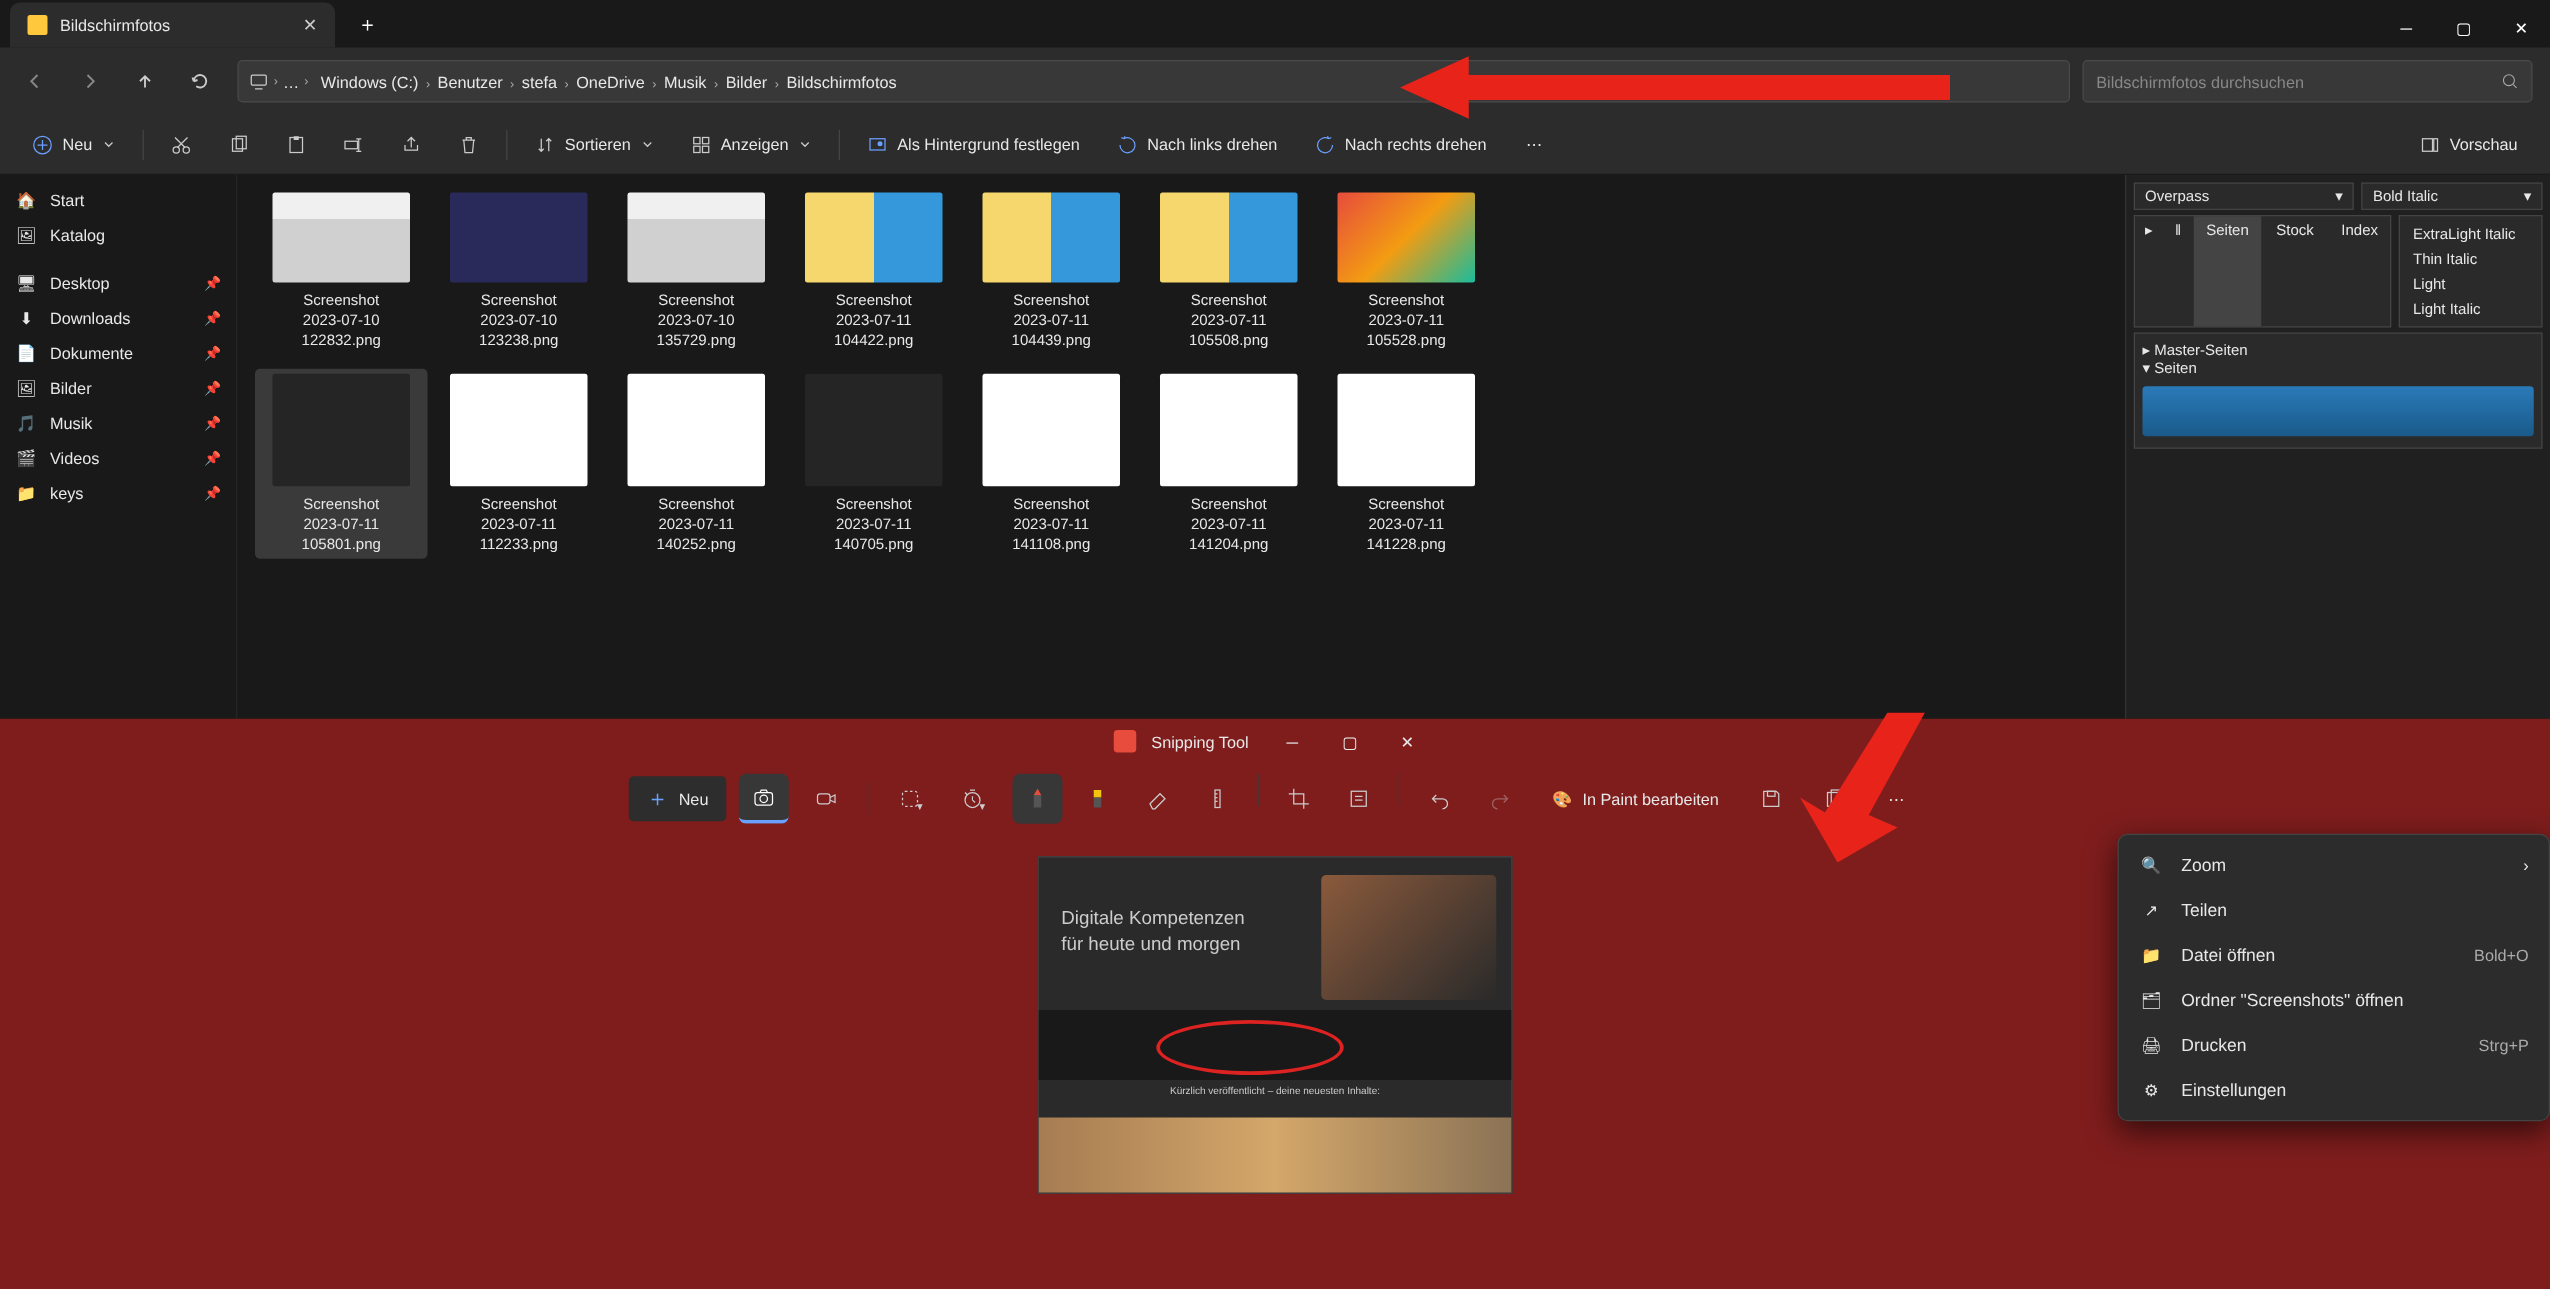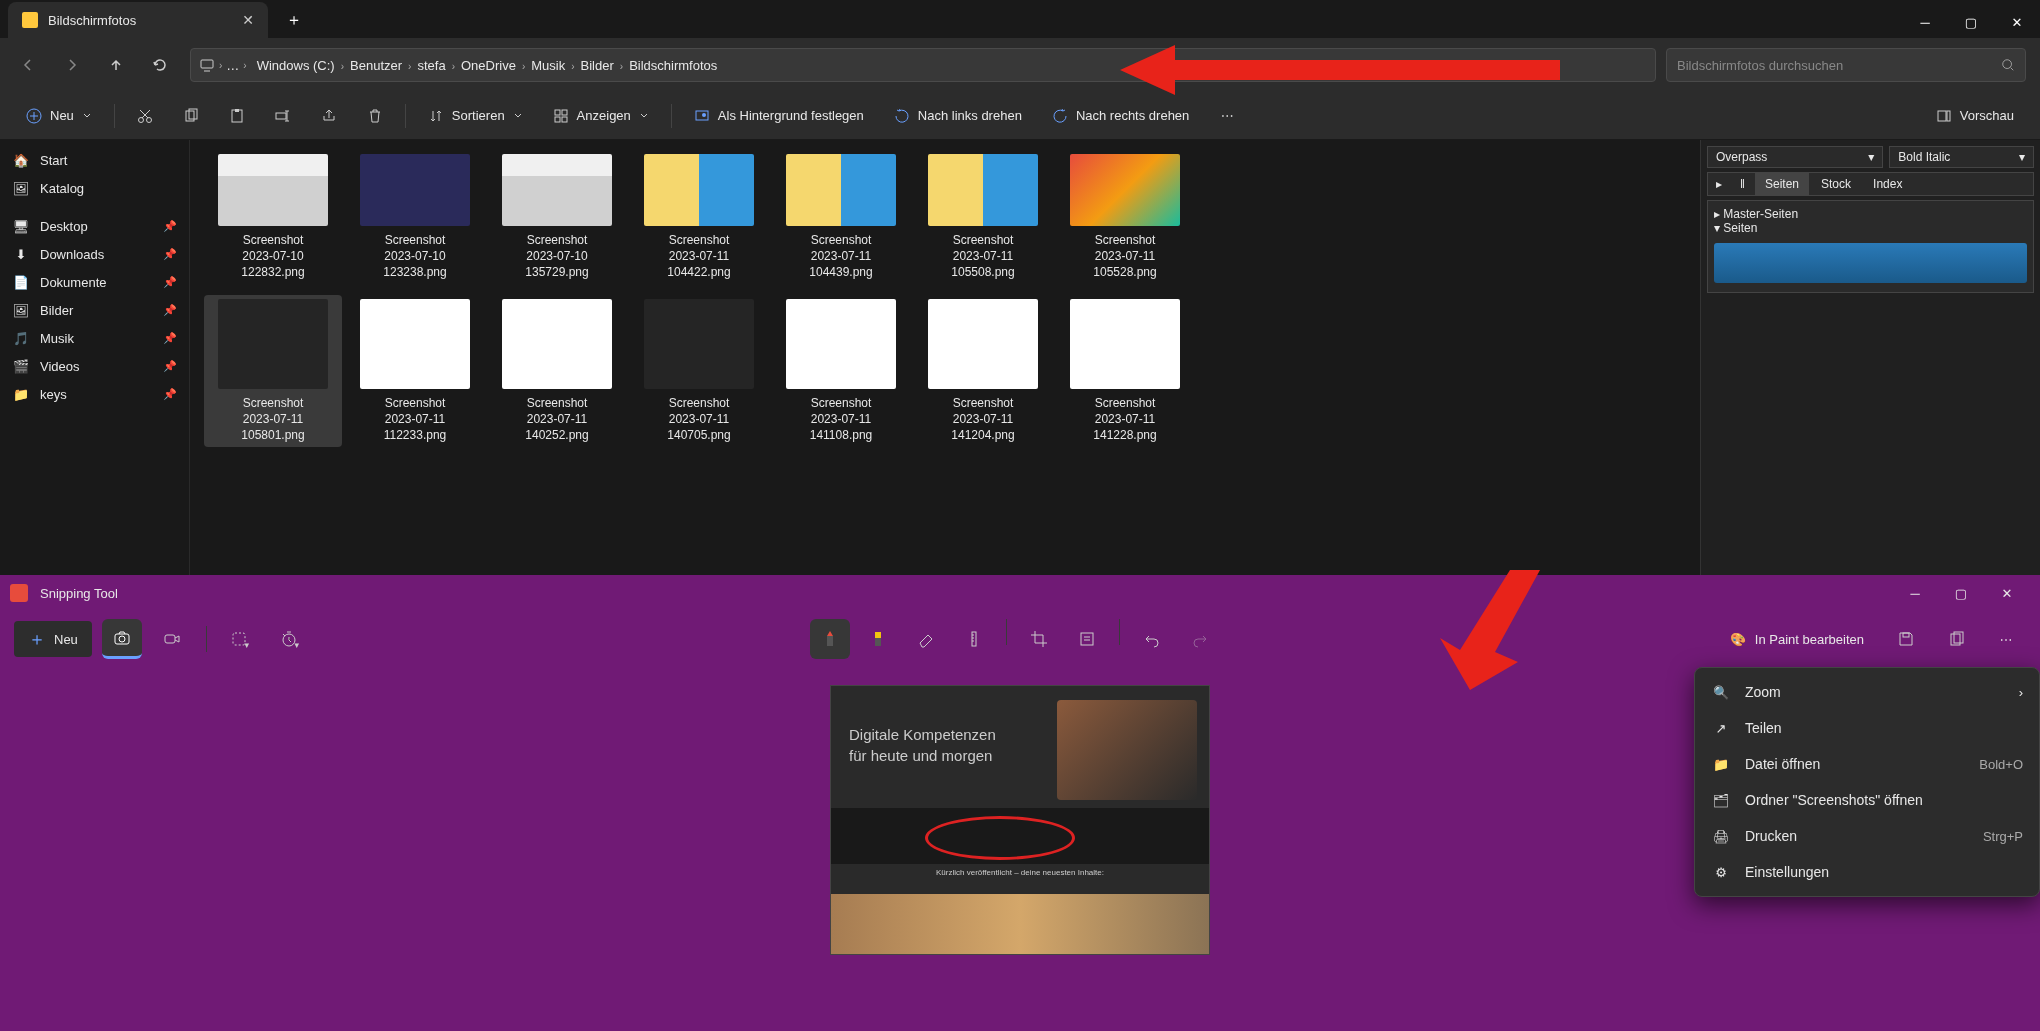--- a/index.html
+++ b/index.html
@@ -56,21 +56,21 @@
 .prow { display: flex; gap: 6px; margin-bottom: 4px; }
 .psel { flex: 1; background: #2a2a2a; border: 1px solid #444; padding: 3px 8px; display: flex; justify-content: space-between; align-items: center; text-align: right; }
 .ptab { display: flex; gap: 2px; background: #2a2a2a; border: 1px solid #444; }
 .ptab span { padding: 4px 10px; }
 .ptab span.act { background: #444; }
 .plist { background: #2a2a2a; border: 1px solid #444; padding: 4px 0; }
 .plist div { padding: 3px 10px; }
 .ptree { background: #2a2a2a; border: 1px solid #444; padding: 6px; flex: 1; }
 
 
-.snip { height: 456px; background: #701a75; display: flex; flex-direction: column; position: relative; }
+.snip { height: 456px; background: #7f1d1d; display: flex; flex-direction: column; position: relative; align-items: center; }
 .snip-title { height: 36px; display: flex; align-items: center; padding: 0 10px; gap: 12px; }
 .snip-icn { width: 18px; height: 18px; background: #e74c3c; border-radius: 3px; }
 .snip-win { margin-left: auto; display: flex; }
 .snip-win div { width: 46px; height: 30px; display: flex; align-items: center; justify-content: center; }
 
 .snip-bar { height: 56px; display: flex; align-items: center; padding: 0 14px; gap: 10px; }
 .sbtn { height: 36px; padding: 0 14px; display: flex; align-items: center; gap: 8px; border-radius: 4px; background: #2d2d2d; }
 .sicn { width: 40px; height: 40px; display: flex; align-items: center; justify-content: center; border-radius: 6px; }
 .sicn.act { background: #373737; border-bottom: 3px solid #6aa0ff; }
 .ssep { width: 1px; height: 26px; background: #3a3a3a; margin: 0 4px; }
@@ -387,20 +387,26 @@
           </div>
       </div>
       <div class="prow">
         <div class="ptab" style="flex:1">
           <span style="padding:4px 8px">▸</span>
           <span style="padding:4px 8px">‖</span>
           <span class="act">Seiten</span>
           <span>Stock</span>
           <span>Index</span>
         </div>
+        <div class="plist" style="flex:0.8" id="wlist">
+            <div>ExtraLight Italic</div>
+            <div>Thin Italic</div>
+            <div>Light</div>
+            <div>Light Italic</div>
+          </div>
       </div>
       <div class="prow" style="height:93px">
         <div class="ptree">
           <div>▸ <span>Master-Seiten</span></div>
           <div>▾ <span>Seiten</span></div>
           <div style="margin-top:8px;height:40px;background:linear-gradient(#2a7ab8,#1a5a8a);border-radius:3px"></div>
         </div>
       </div>
     </div>
   </div>

